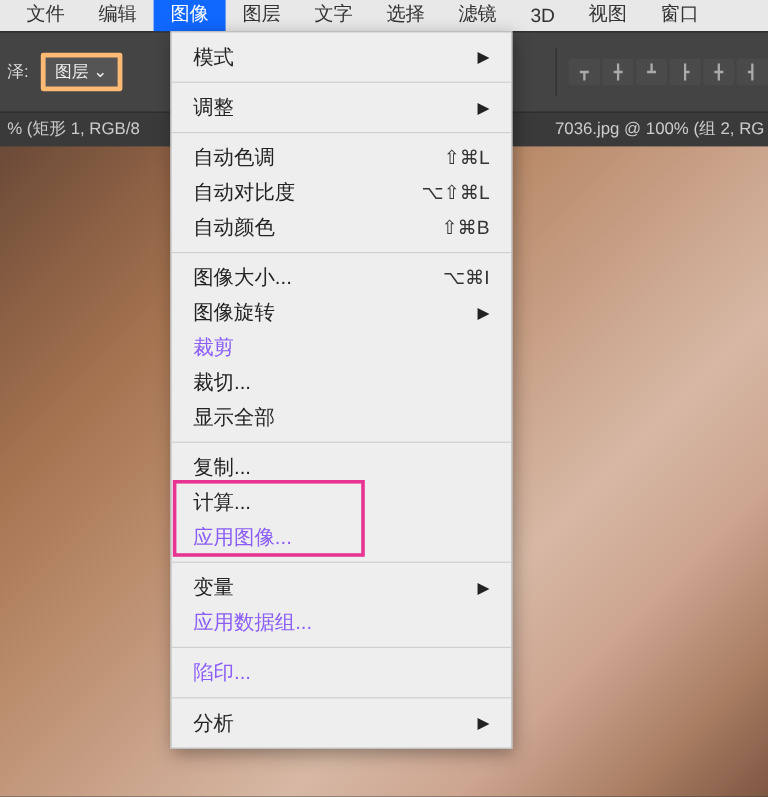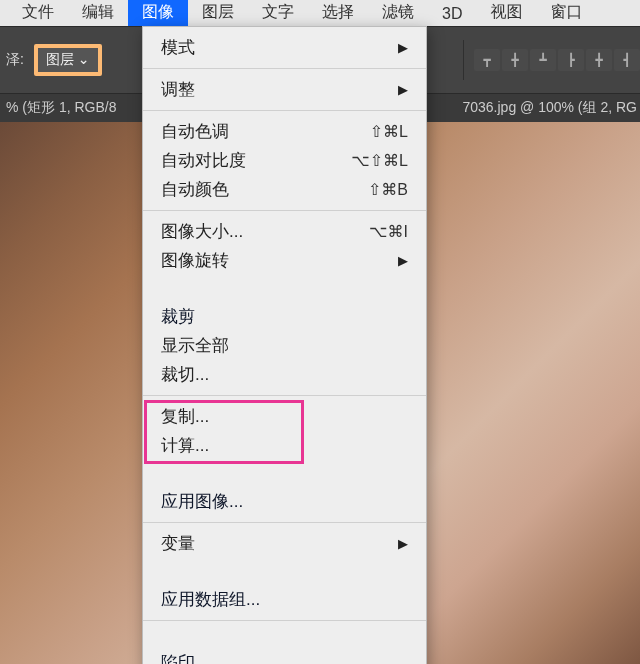--- a/index.html
+++ b/index.html
@@ -93,21 +93,21 @@
   }
   .dm-item {
     display: flex;
     justify-content: space-between;
     align-items: center;
     height: 29px;
     padding: 0 18px;
     white-space: nowrap;
     text-align: center;
   }
-  .dm-item.disabled { color: #0f172a; margin-top: 27px; }
+  .dm-item.disabled { color: #8b5cf6; }
   .dm-sep {
     height: 1px;
     background: #cfcfcf;
     margin: 6px 0;
   }
   .dm-sub {
     font-size: 13px;
     color: #222;
   }
   .dm-short {
@@ -196,25 +196,25 @@
     <span class="dm-short">⌥⌘I</span>
   </div>
   <div class="dm-item">
     <span>图像旋转</span>
     <span class="dm-sub">▶</span>
   </div>
   <div class="dm-item disabled">
     <span>裁剪</span>
   </div>
   <div class="dm-item">
+    <span>裁切...</span>
+  </div>
+  <div class="dm-item">
     <span>显示全部</span>
   </div>
-  <div class="dm-item">
-    <span>裁切...</span>
-  </div>
   <div class="dm-sep"></div>
   <div class="dm-item">
     <span>复制...</span>
   </div>
   <div class="dm-item">
     <span>计算...</span>
   </div>
   <div class="dm-item disabled">
     <span>应用图像...</span>
   </div>

